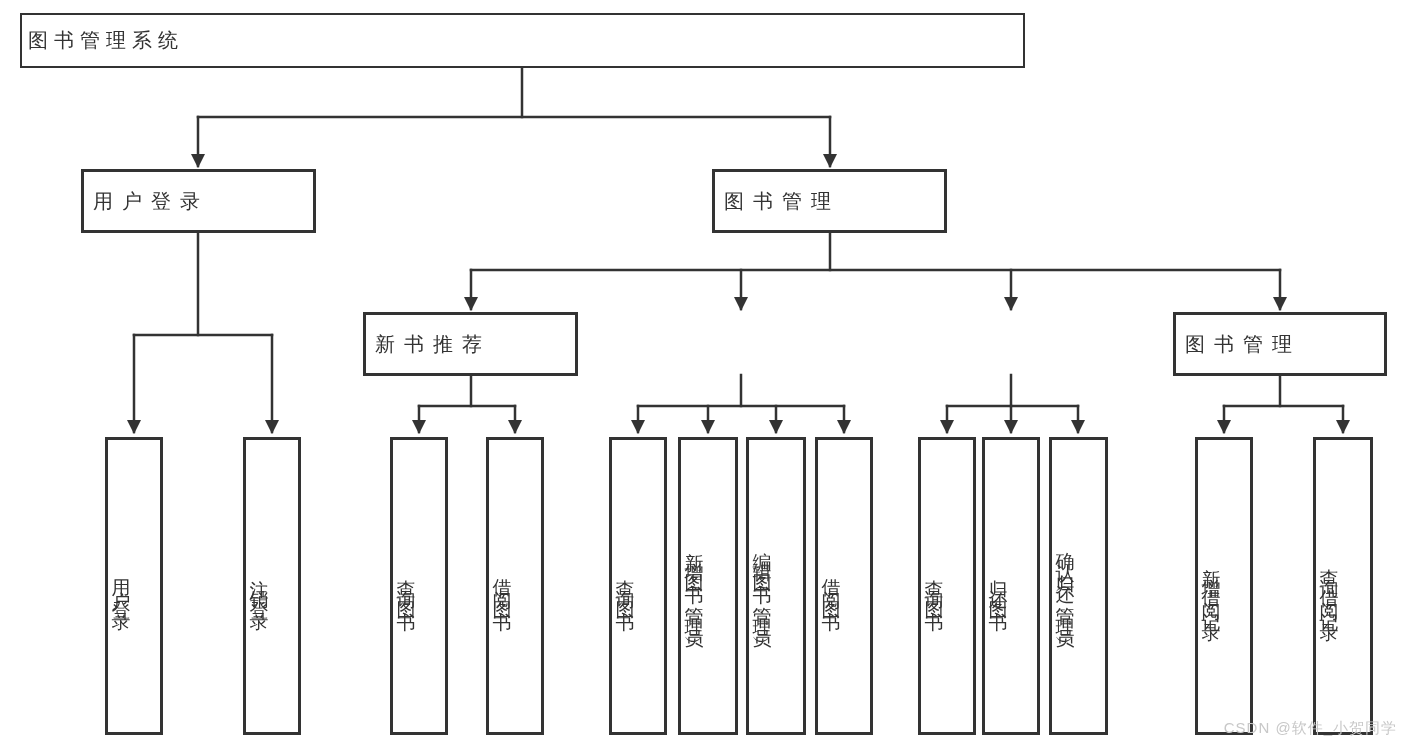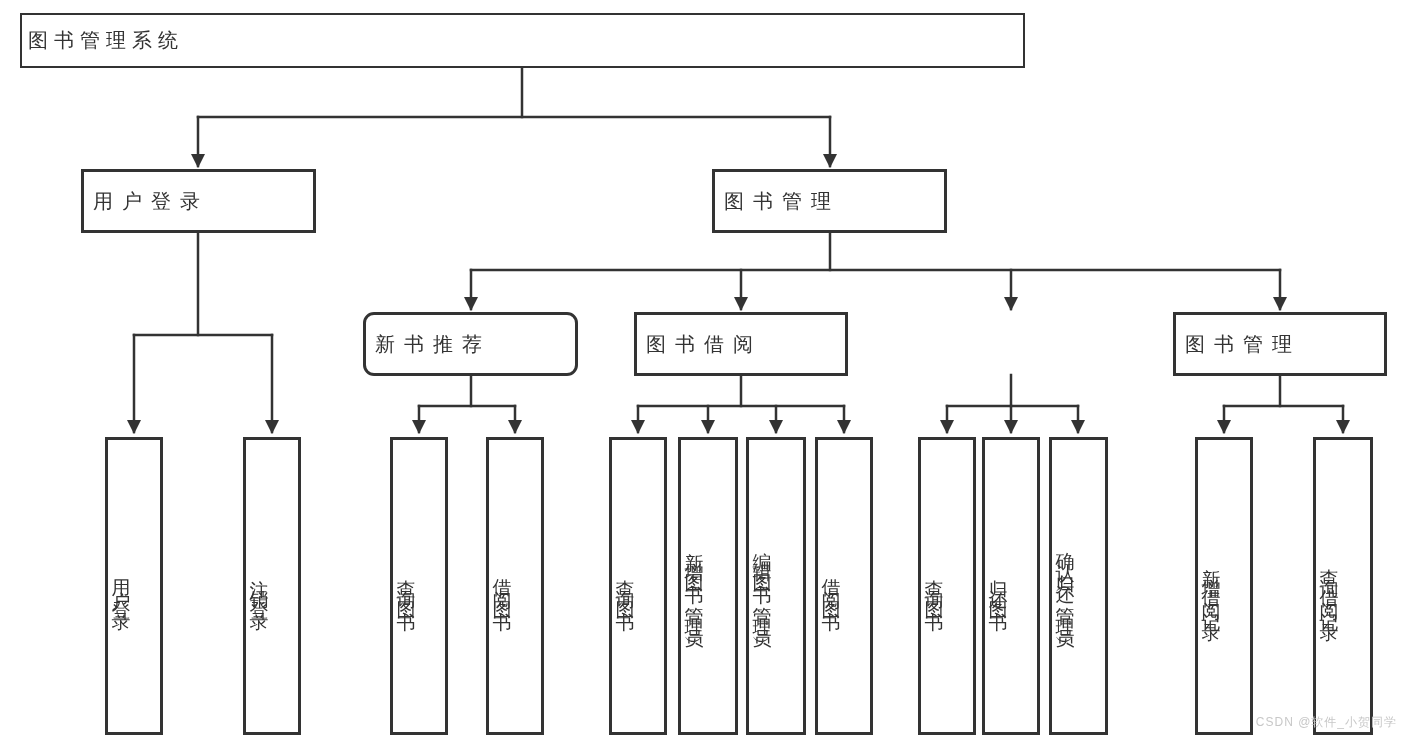--- a/index.html
+++ b/index.html
@@ -51,44 +51,44 @@
   .vtext {
     writing-mode: vertical-rl;
     text-orientation: mixed;
     letter-spacing: 11px;
     white-space: nowrap;
   }
   
   .n-root   { left: 20px;   top: 13px;  width: 1005px; height: 55px; }
   .n-login  { left: 81px;   top: 169px; width: 235px;  height: 64px; }
   .n-mgmt   { left: 712px;  top: 169px; width: 235px;  height: 64px; }
-  .n-nbr    { left: 363px;  top: 312px; width: 215px;  height: 64px; border-radius: 11px; }
+  .n-nbr    { left: 363px;  top: 312px; width: 215px;  height: 64px; }
   .n-bb     { left: 634px;  top: 312px; width: 214px;  height: 64px; }
   .n-cb     { left: 904px;  top: 312px; width: 214px;  height: 64px; }
   .n-br     { left: 1173px; top: 312px; width: 214px;  height: 64px; }
   .lf       { top: 437px; width: 58px; height: 298px; }
   .l-login  { left: 105px; }
   .l-logout { left: 243px; }
   .l-nbr1   { left: 390px; }
   .l-nbr2   { left: 486px; }
   .l-bb1    { left: 609px; }
   .l-bb2    { left: 678px; width: 60px; }
   .l-bb3    { left: 746px; width: 60px; }
   .l-bb4    { left: 815px; }
   .l-cb1    { left: 918px; }
   .l-cb2    { left: 982px; }
   .l-cb3    { left: 1049px; width: 59px; }
   .l-br1    { left: 1195px; }
   .l-br2    { left: 1313px; width: 60px; }
   .watermark {
     position: absolute;
     right: 8px;
-    bottom: 16px;
+    bottom: 9px;
     color: var(--watermark);
-    font-size: 12px;
+    font-size: 15px;
     letter-spacing: 1px;
   }
 </style>
 </head>
 <body>
 
 <div class="canvas">
 
   <svg class="connectors" viewBox="0 0 1405 747" xmlns="http://www.w3.org/2000/svg" aria-hidden="true">
     <defs>
@@ -159,23 +159,20 @@
   <div class="box n-login">
     <span>用户登录</span>
   </div>
   <div class="box n-mgmt">
     <span>图书管理</span>
   </div>
 
   <div class="box n-nbr">
     <span>新书推荐</span>
   </div>
-  <div class="box n-bb">
-    <span>图书借阅</span>
-  </div>
   <div class="box n-br">
     <span>图书管理</span>
   </div>
 
   <div class="box leaf lf l-login">
     <span class="vtext">用户登录</span>
   </div>
   <div class="box leaf lf l-logout">
     <span class="vtext">注销登录</span>
   </div>

